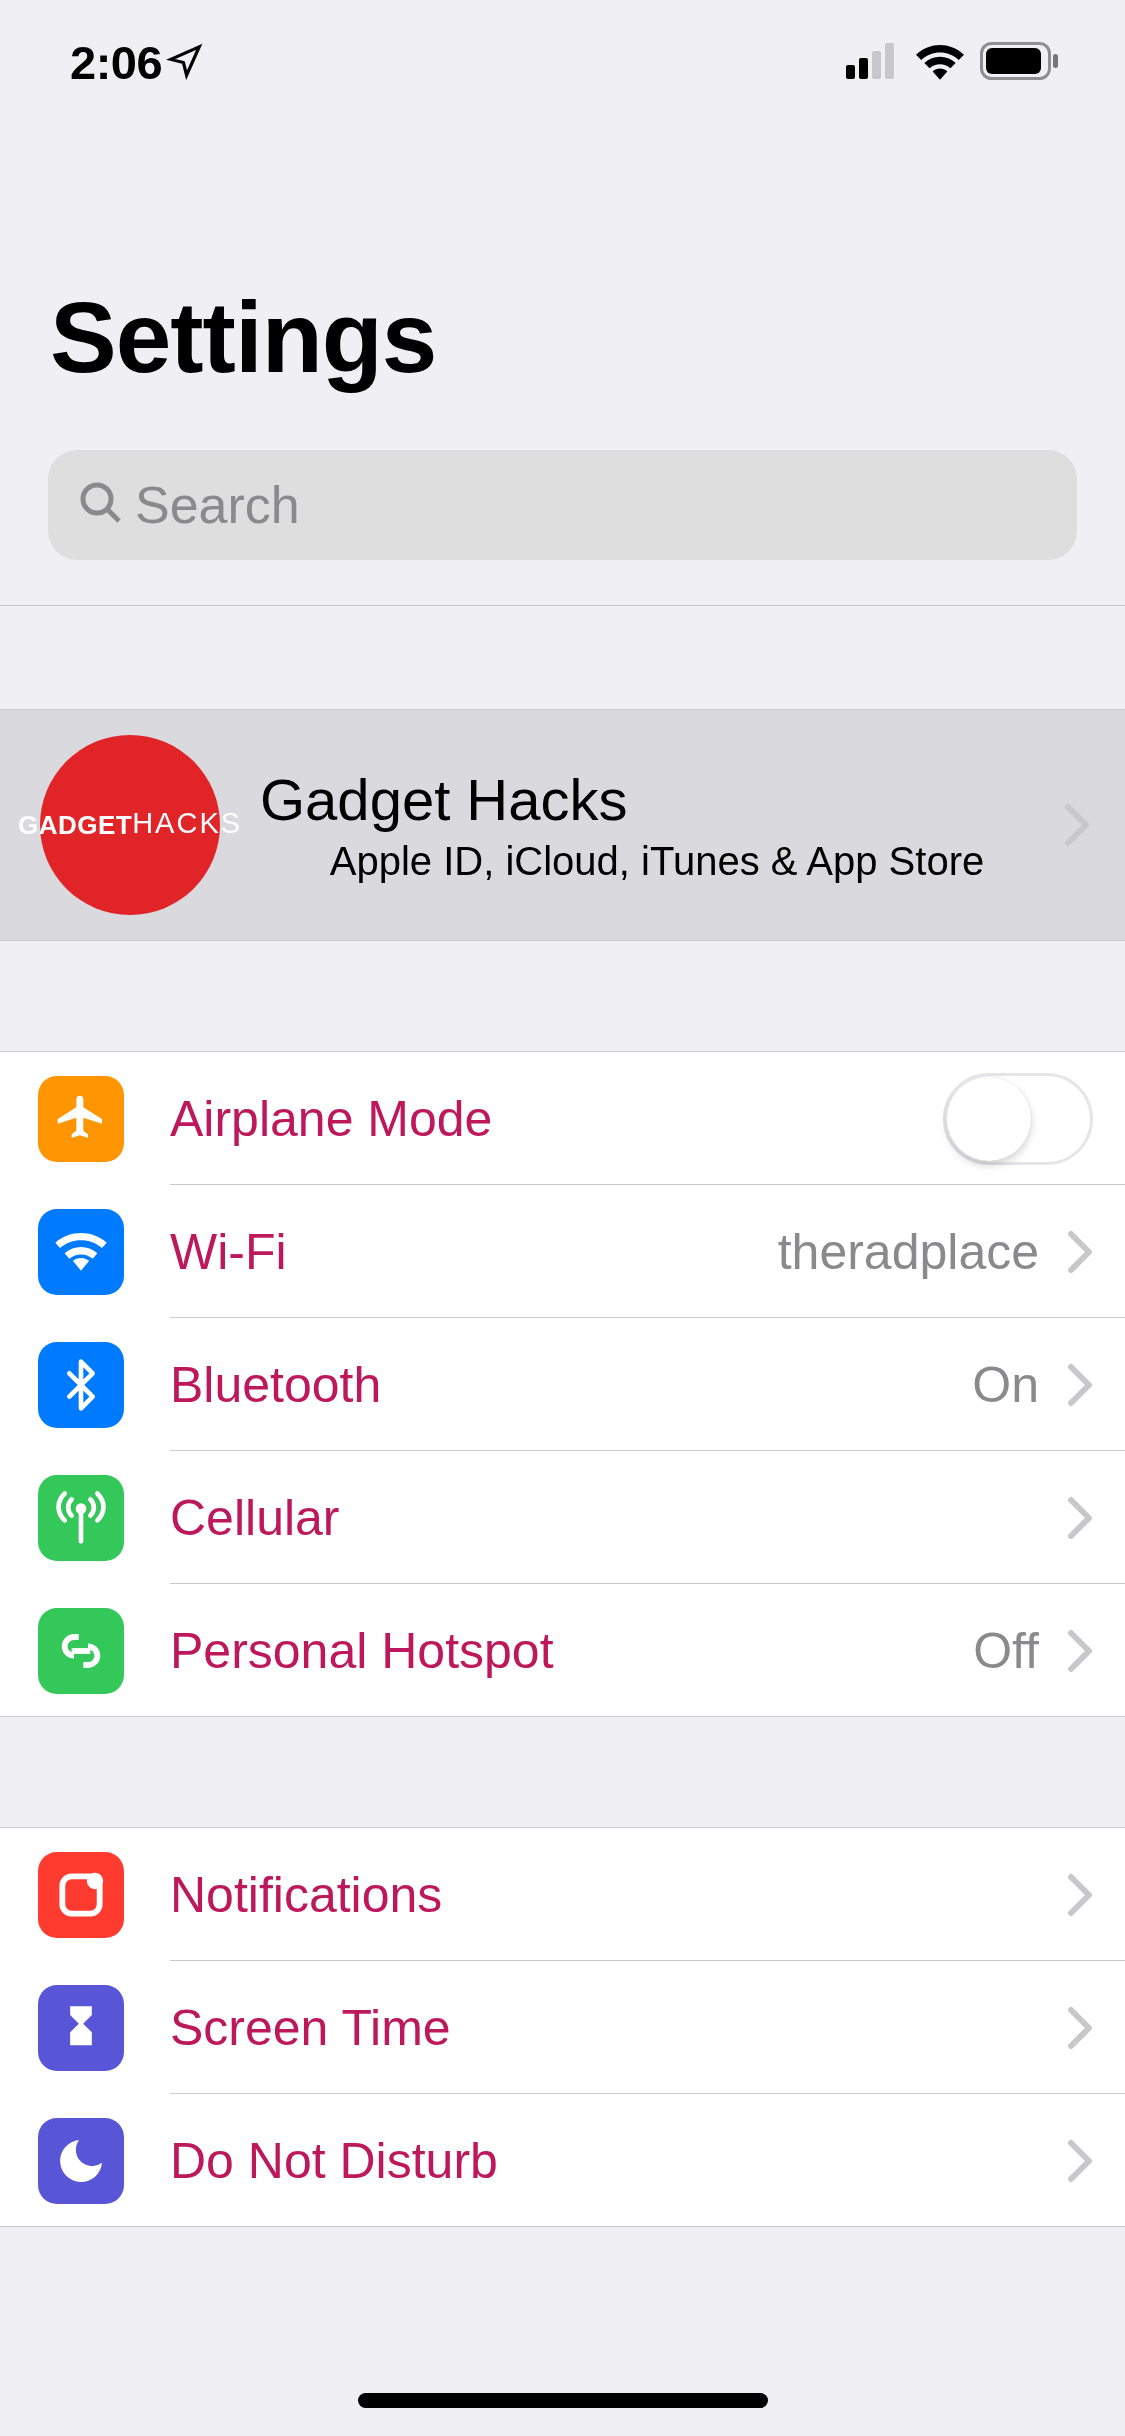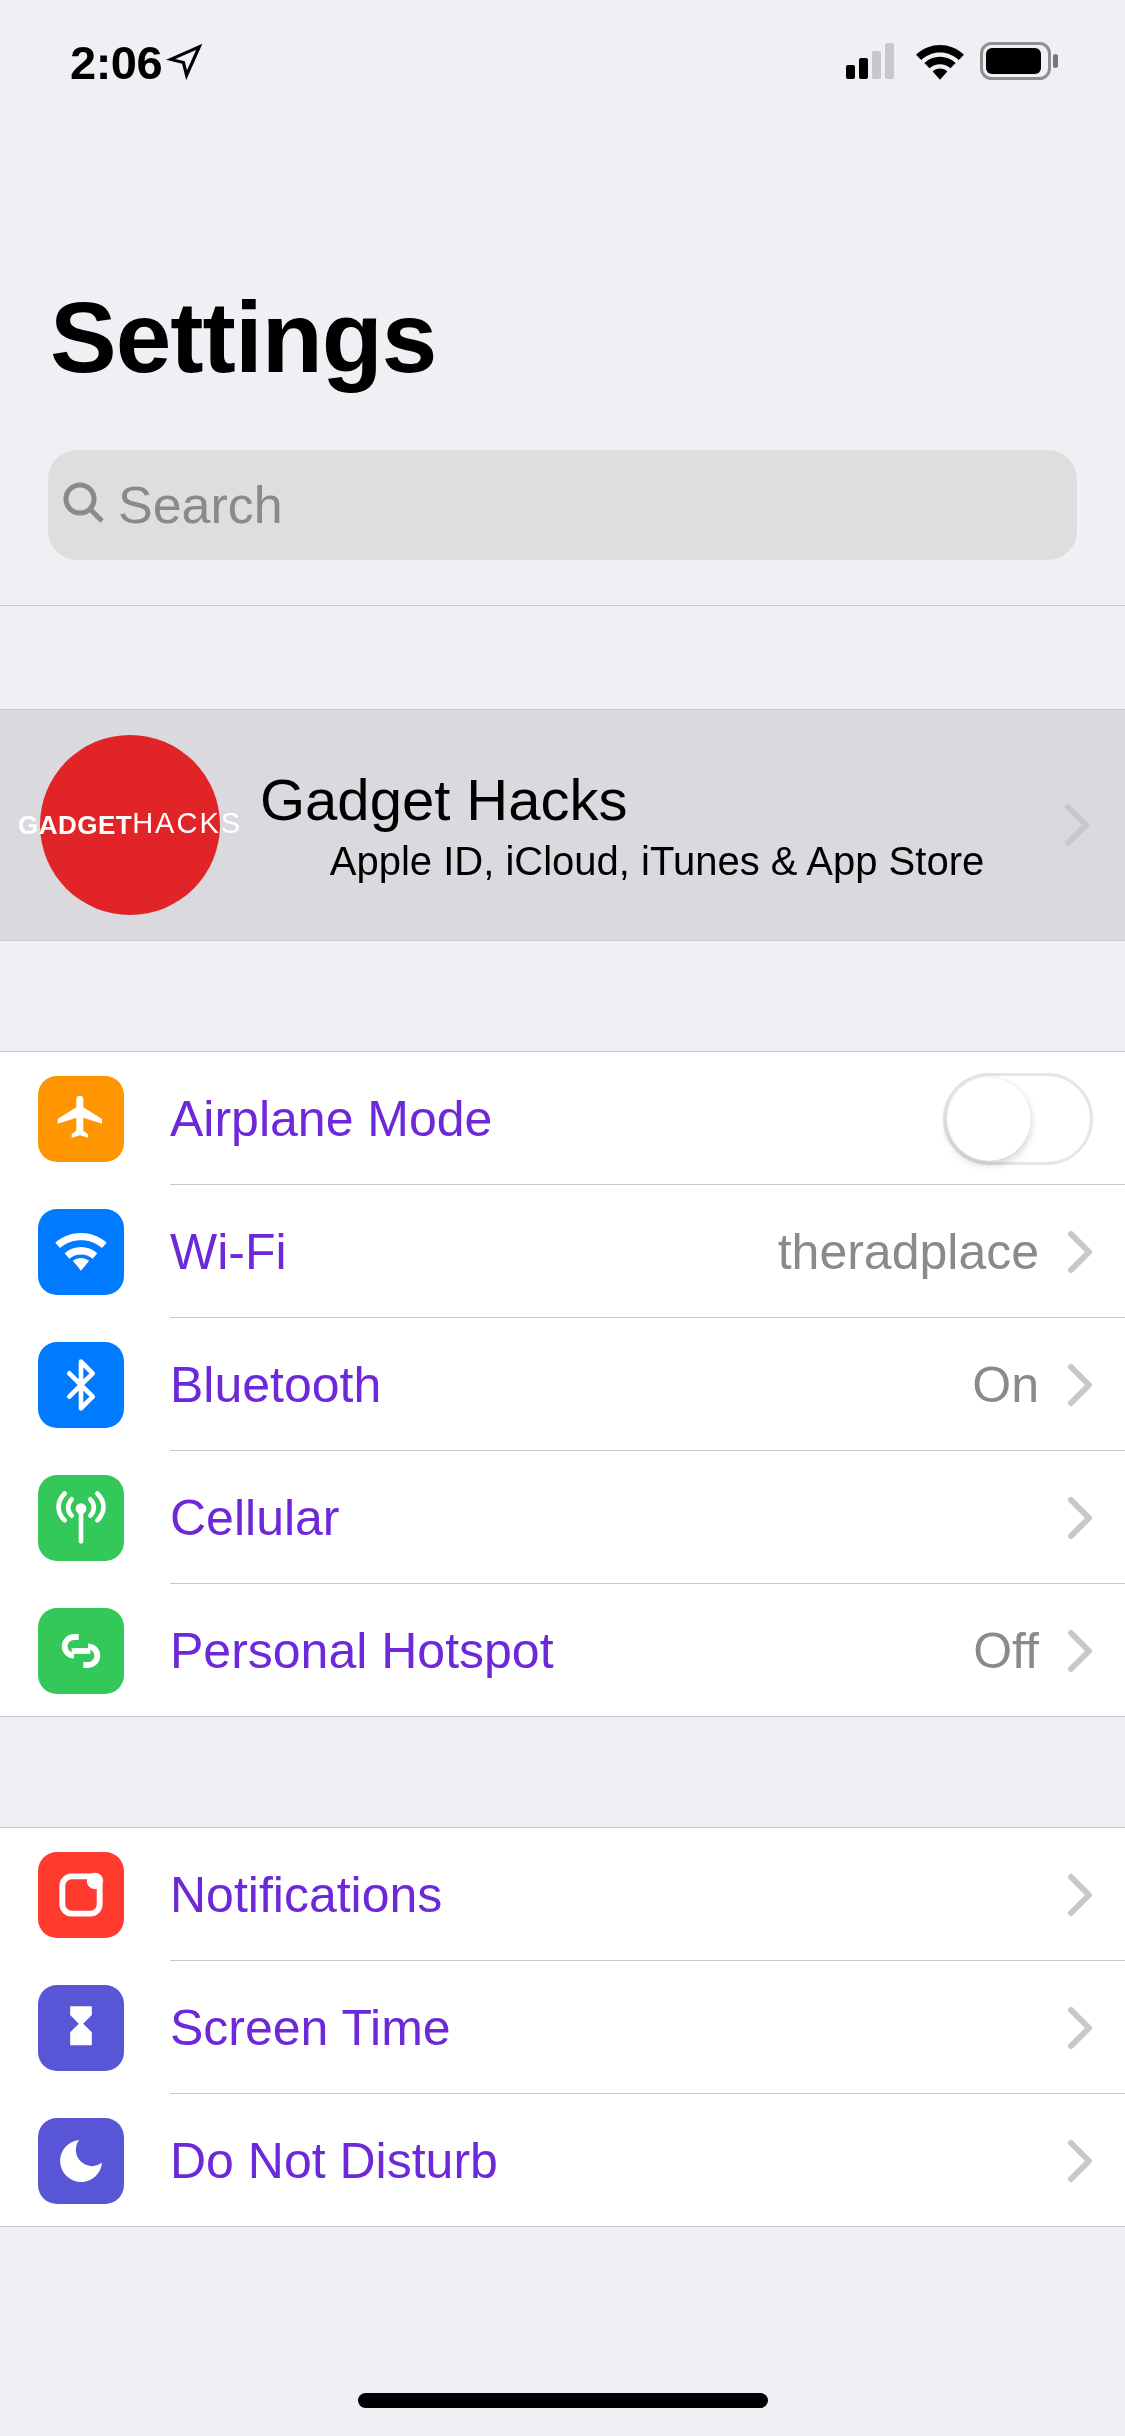--- a/index.html
+++ b/index.html
@@ -52,21 +52,21 @@
       color: #000;
     }
     .search-wrap {
       margin: 30px 48px 45px 48px;
     }
     .search-box {
       background: #dededf;
       border-radius: 29px;
       display: flex;
       align-items: center;
-      padding: 20px 12px;
+      padding: 20px 29px;
       height: 110px;
     }
     .search-box input {
       border: none;
       background: none;
       font-size: 52px;
       color: #000;
       flex: 1;
       outline: none;
       margin-left: 10px;
@@ -158,21 +158,21 @@
       width: 86px;
       height: 86px;
       border-radius: 19px;
       display: flex;
       align-items: center;
       justify-content: center;
       flex-shrink: 0;
     }
     .row-label {
       font-size: 50px;
-      color: #6d28d9;
+      color: #be185d;
       margin-left: 46px;
       flex: 1;
     }
     .row-value {
       font-size: 50px;
       color: #8a8a8d;
       margin-right: 18px;
     }
     .chevron {
       display: flex;

